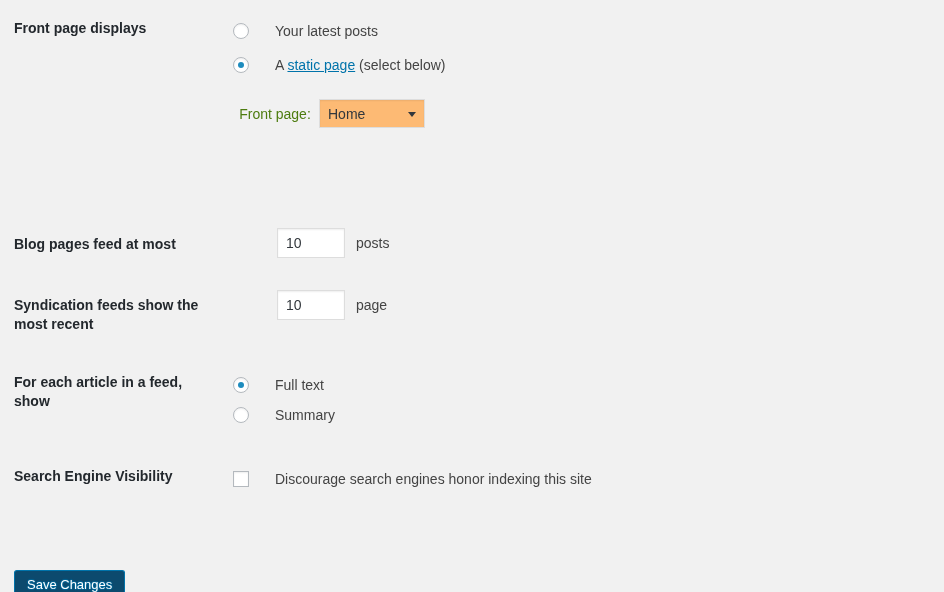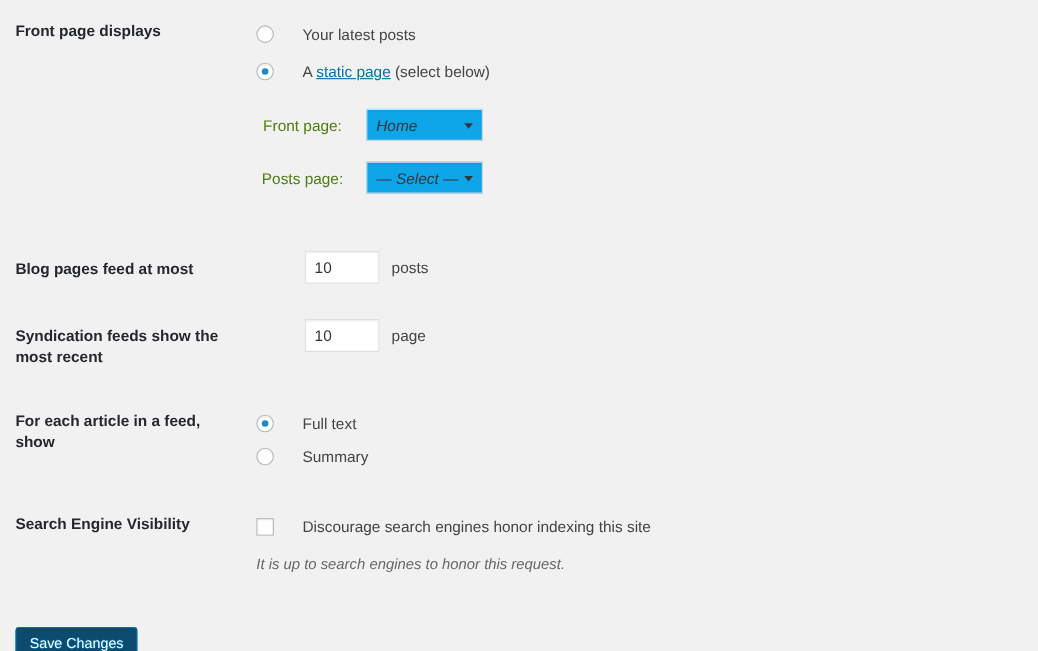--- a/index.html
+++ b/index.html
@@ -102,34 +102,33 @@
     align-items: center;
   }
   .sub-label {
     width: 84px;
     text-align: center;
     color: #4d7c0f;
     font-size: 14px;
     white-space: nowrap;
   }
   .select {
-    margin-left: 16px;
+    margin-left: 2px;
     width: 106px;
     height: 29px;
     border: 1px solid #ddd;
-    background: #0ea5e9;
+    background: #fdba74;
     box-shadow: inset 0 1px 2px rgba(0,0,0,.07);
     box-sizing: border-box;
     display: flex;
     align-items: center;
     padding: 0 8px;
     position: relative;
     font-size: 14px;
     color: #32373c;
-    font-style: italic;
   }
   .select .caret {
     position: absolute;
     right: 8px;
     top: 50%;
     margin-top: -2px;
     width: 0;
     height: 0;
     border-left: 4px solid transparent;
     border-right: 4px solid transparent;
@@ -213,27 +212,20 @@
   </div>
 
   <div class="sub-row" style="left:233px; top:99px;">
     <span class="sub-label">Front page:</span>
     <div class="select">
       <span>Home</span>
       <span class="caret"></span>
     </div>
   </div>
 
-  <div class="sub-row" style="left:233px; top:147px;">
-    <span class="sub-label">Posts page:</span>
-    <div class="select">
-      <span>— Select —</span>
-      <span class="caret"></span>
-    </div>
-  </div>
 
   <div class="row" style="top:235px;">
     <div class="row-label">Blog pages feed at most</div>
     <div class="row-field" style="top:-7px;">
       <div class="num-wrap">
         <input class="num-input" type="text" value="10" style="">
         <span class="num-unit">posts</span>
       </div>
     </div>
   </div>
@@ -267,20 +259,19 @@
 
   <div class="row" style="top:467px;">
     <div class="row-label">Search Engine Visibility</div>
     <div class="row-field">
 
       <div class="choice">
         <span class="checkbox"></span>
         <span class="choice-text">Discourage search engines honor indexing this site</span>
       </div>
 
-      <div class="note" style="margin-top:14px;">It is up to search engines to honor this request.</div>
 
     </div>
   </div>
 
   <button class="btn-primary">Save Changes</button>
 
 </div>
 
 </body></html>

